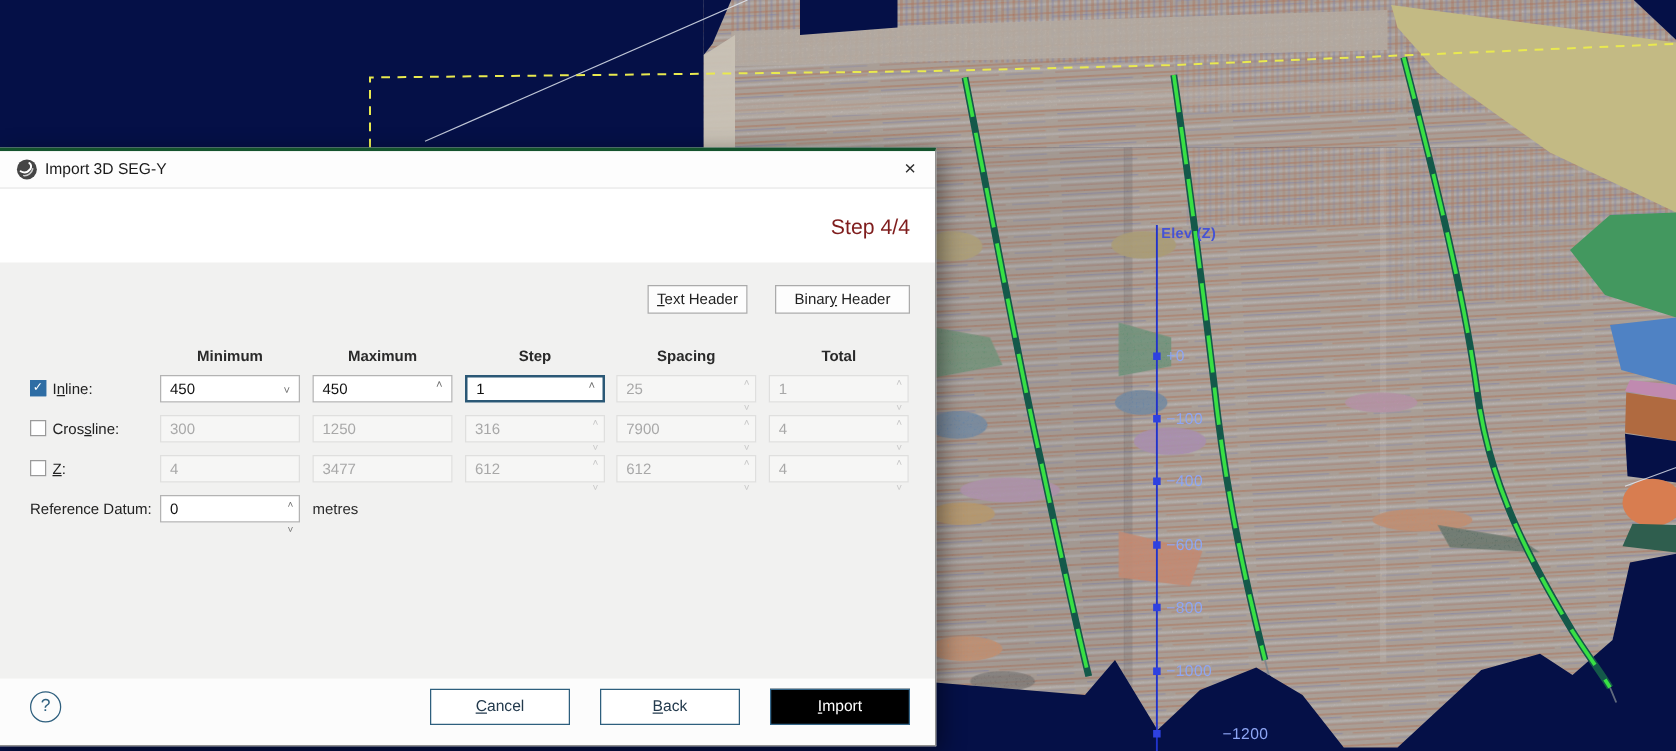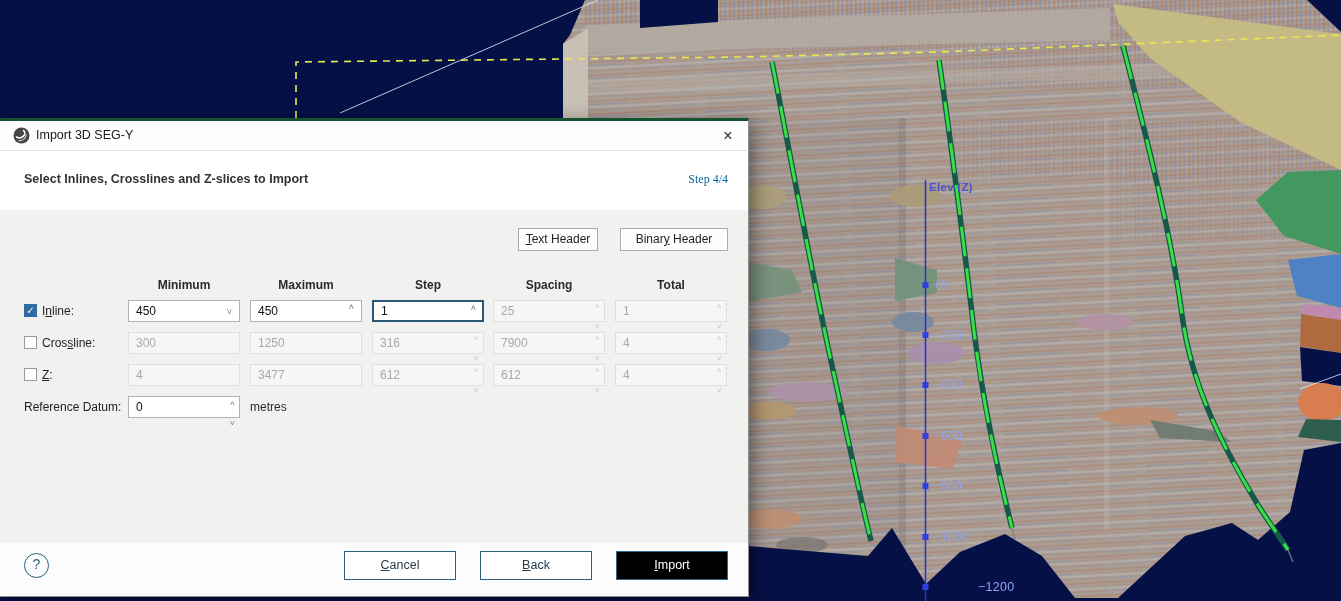--- a/index.html
+++ b/index.html
@@ -15,21 +15,21 @@
   .dialog{position:absolute;left:0;top:118px;width:748px;height:475px;background:#fff;
           border-right:1px solid #8f8f8f;border-top:3px solid #14532d;border-bottom:1px solid #8f8f8f;
           box-shadow:4px 5px 18px rgba(0,0,0,.45);color:#1b1b1b;}
   .titlebar{position:absolute;left:0;top:0;width:100%;height:29px;background:#fdfdfd;border-bottom:1px solid #e4e4e4;}
   .app-icon{position:absolute;left:13px;top:6px;width:17px;height:17px;}
   .win-title{position:absolute;left:36px;top:7px;font-size:12.5px;color:#1a1a1a;}
   .close-btn{position:absolute;right:8px;top:3px;width:24px;height:24px;text-align:center;line-height:24px;
              font-size:16px;color:#2c2c2c;cursor:pointer;}
   .headsec{position:absolute;left:0;top:30px;width:100%;height:59px;background:#fff;}
   .heading{position:absolute;left:24px;top:21px;font-size:12.5px;font-weight:bold;color:#333;}
-  .step{position:absolute;right:20px;top:21px;font-size:12px;color:#0369a1;font-family:Liberation Serif, serif;}
+  .step{position:absolute;right:20px;top:21px;font-size:17px;color:#7f1d1d;}
   .dbody{position:absolute;left:0;top:89px;width:100%;height:333px;background:#f1f1f0;}
   .hdr-btn{position:absolute;height:23px;background:#fdfdfd;border:1px solid #ababab;
            font-size:12px;color:#222;text-align:center;line-height:21px;cursor:pointer;
            font-family:"Liberation Sans",sans-serif;padding:0;}
   .col-h{position:absolute;width:112px;text-align:center;font-size:12px;font-weight:bold;color:#2a2a2a;top:68px;}
   .cb{position:absolute;width:13px;height:13px;background:#fff;border:1px solid #9a9a9a;box-sizing:border-box;cursor:pointer;}
   .cb .tickmark{display:none;}
   .cb.on{background:#2e6da4;border-color:#2e6da4;}
   .cb.on .tickmark{display:block;color:#fff;font-size:10px;line-height:11px;text-align:center;}
   .rowlab{position:absolute;left:42px;font-size:12px;color:#222;line-height:22px;}
@@ -160,21 +160,21 @@
       <rect x="922.5" y="382" width="6" height="6" fill="#2e41e0"></rect>
       <rect x="922.5" y="433" width="6" height="6" fill="#2e41e0"></rect>
       <rect x="922.5" y="483" width="6" height="6" fill="#2e41e0"></rect>
       <rect x="922.5" y="534" width="6" height="6" fill="#2e41e0"></rect>
       <rect x="922.5" y="584" width="6" height="6" fill="#2e41e0"></rect>
     </g>
   </svg>
 
   <span class="axis-title" style="left:929px;top:181px">Elev (Z)</span>
   <span class="axis-label" style="left:933px;top:277px">+0</span>
-  <span class="axis-label" style="left:933px;top:327px">−200</span>
+  <span class="axis-label" style="left:933px;top:327px">−100</span>
   <span class="axis-label" style="left:933px;top:377px">−400</span>
   <span class="axis-label" style="left:933px;top:428px">−600</span>
   <span class="axis-label" style="left:933px;top:478px">−800</span>
   <span class="axis-label" style="left:933px;top:529px">−1000</span>
   <span class="axis-label" style="left:978px;top:579px">−1200</span>
 
   <div class="dialog">
 
     <div class="titlebar">
       <span class="app-icon">
@@ -182,21 +182,20 @@
           <circle cx="8.5" cy="8.5" r="8" fill="#454545"></circle>
           <path d="M3.5,10 C6,11.5 9,11 11,8.5 C12.5,6.5 12,4.5 10.5,3.5" fill="none" stroke="#fff" stroke-width="1.6" stroke-linecap="round"></path>
           <path d="M6,13.5 C9.5,13.8 12.5,11.5 13.2,8" fill="none" stroke="#cfcfcf" stroke-width="1.2" stroke-linecap="round"></path>
         </svg>
       </span>
       <span class="win-title">Import 3D SEG-Y</span>
       <span class="close-btn">×</span>
     </div>
 
     <div class="headsec">
-      <span class="heading">Select Inlines, Crosslines and Z-slices to Import</span>
       <span class="step">Step 4/4</span>
     </div>
 
     <div class="dbody">
 
       <button class="hdr-btn" style="left:518px;top:18px;width:80px"><span></span><span class="mn">T</span><span>ext Header</span></button>
       <button class="hdr-btn" style="left:620px;top:18px;width:108px"><span>Binar</span><span class="mn">y</span><span> Header</span></button>
 
       <span class="col-h" style="left:128px">Minimum</span>
       <span class="col-h" style="left:250px">Maximum</span>

